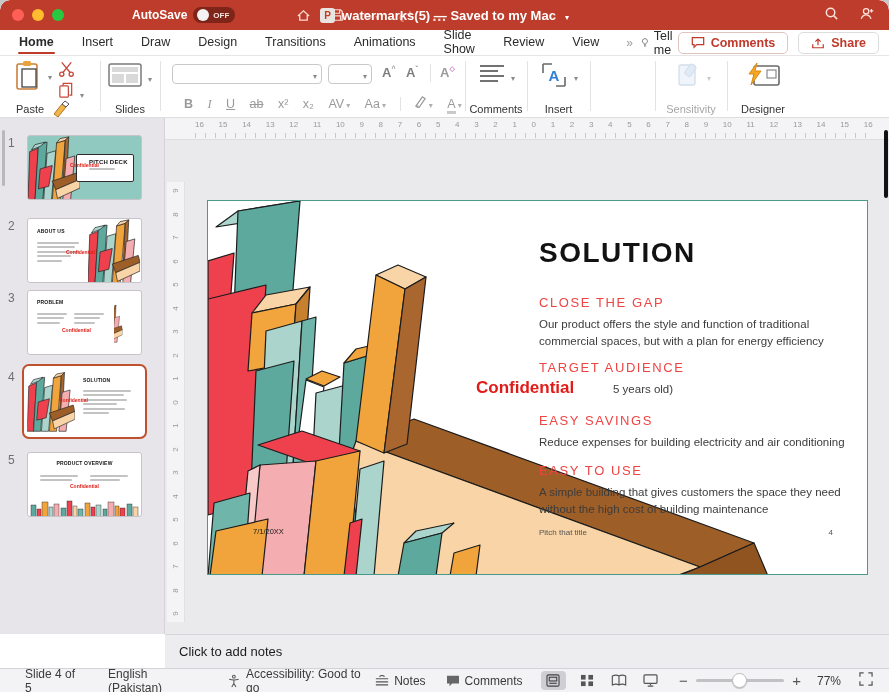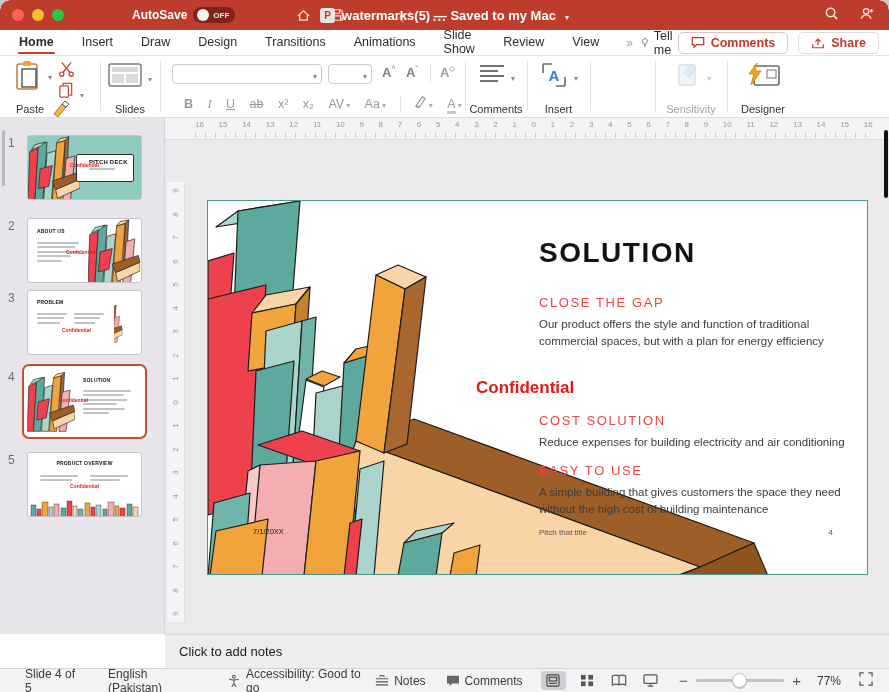--- a/index.html
+++ b/index.html
@@ -537,22 +537,26 @@
           <polygon points="246,352 272,344 268,375 242,375" fill="#f1a43c"></polygon>
         </g>
       </svg>
 
       <div class="slide-title">SOLUTION</div>
 
       <div class="sec" style="top:94px;">
         <div class="h">CLOSE THE GAP</div>
         <div class="b">Our product offers the style and function of traditional commercial spaces, but with a plan for energy efficiency</div>
       </div>
+      <div class="sec" style="top:159px;">
+        <div class="h">TARGET AUDIENCE</div>
+        <div class="b" style="padding-left:74px;">5 years old)</div>
+      </div>
       <div class="sec" style="top:212px;">
-        <div class="h">COST SOLUTION</div>
+        <div class="h">EASY SAVINGS</div>
         <div class="b">Reduce expenses for building electricity and air conditioning</div>
       </div>
       <div class="sec" style="top:262px;">
         <div class="h">EASY TO USE</div>
         <div class="b">A simple building that gives customers the space they need without the high cost of building maintenance</div>
       </div>
 
       <div class="watermark">Confidential</div>
       <div class="slide-date">7/1/20XX</div>
       <div class="slide-foot">Pitch that title</div>

